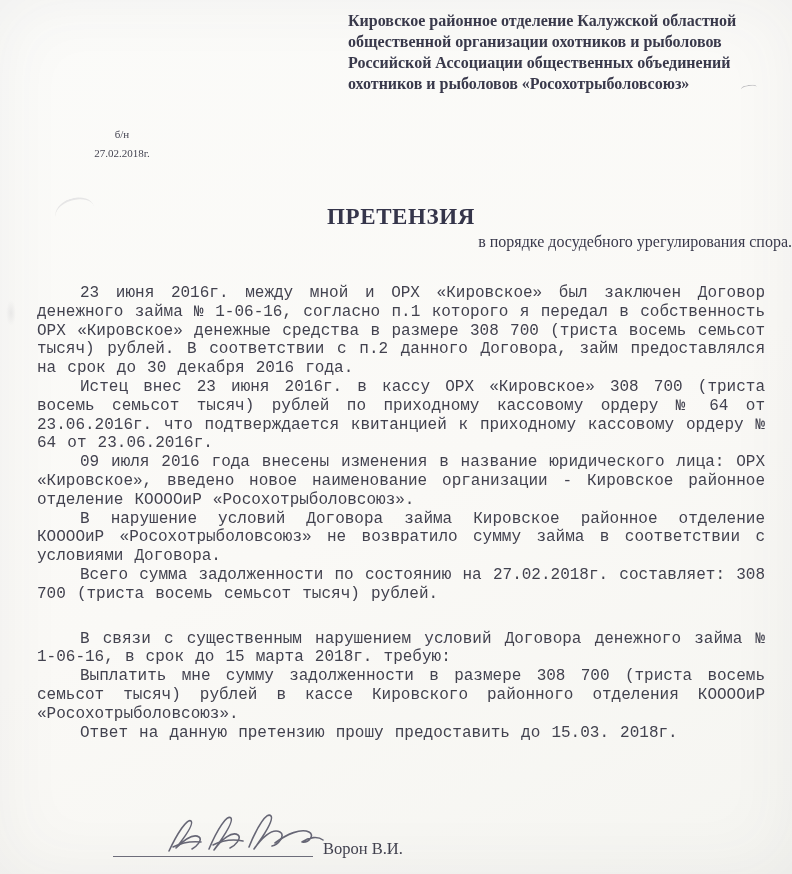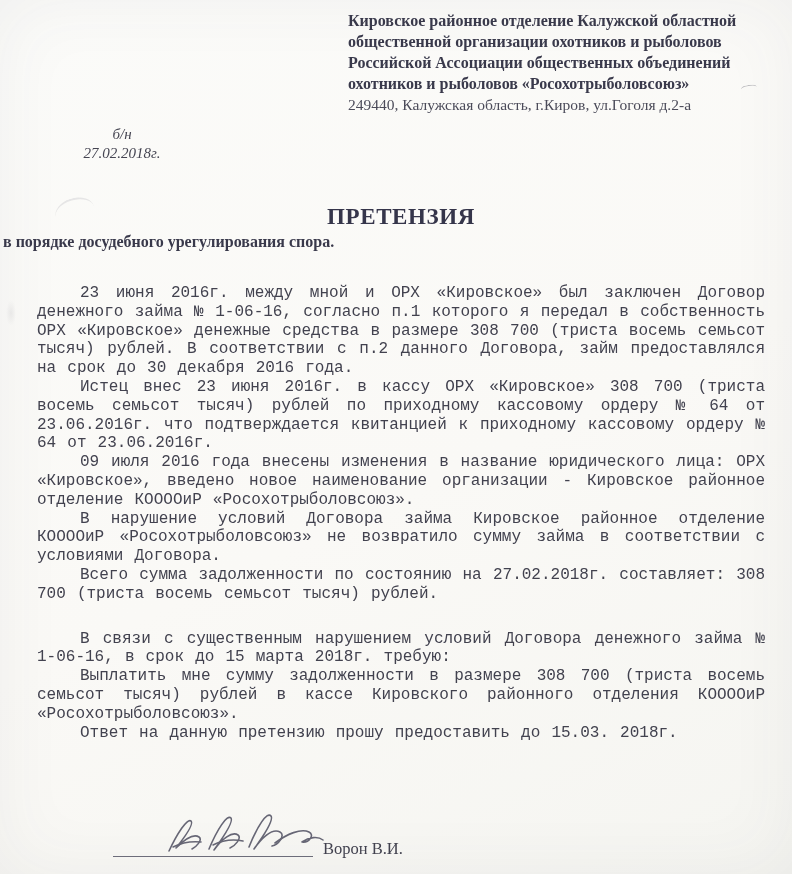--- a/index.html
+++ b/index.html
@@ -27,41 +27,40 @@
   .org-address {
     font-weight: normal;
     font-size: 15.5px;
     line-height: 19px;
     margin-top: 1px;
     color: #4b4b59;
   }
   .doc-meta {
     position: absolute;
     left: 80px; top: 125px; width: 84px;
-    font-size: 15px;
+    font-size: 11px;
     line-height: 18.5px;
     text-align: center;
     color: #454552;
-    font-style: italic;
   }
   .doc-title {
     position: absolute;
     left: 8px; top: 204px; width: 786px;
     text-align: center;
     font-size: 23px;
     font-weight: bold;
     letter-spacing: 0.6px;
     color: #35354a;
   }
   .doc-subtitle {
     position: absolute;
-    left: 3px; top: 233px; width: 780px;
-    text-align: left;
+    left: 12px; top: 233px; width: 780px;
+    text-align: right;
     font-size: 16px;
-    font-weight: bold;
+    font-weight: normal;
     color: #39394b;
   }
   .doc-body {
     position: absolute;
     left: 37px; top: 284px; width: 728px;
     font-size: 16px;
     line-height: 18.8px;
     text-align: justify;
     word-spacing: 1.5px;
   }
@@ -100,21 +99,20 @@
     background: radial-gradient(ellipse at center, rgba(130,130,140,0.12), rgba(130,130,140,0) 70%);
   }
 </style>
 </head>
 <body>
 
 <div class="page">
 
   <div class="org-header">
     <div>Кировское районное отделение Калужской областной общественной организации охотников и рыболовов Российской Ассоциации общественных объединений охотников и рыболовов «Росохотрыболовсоюз»</div>
-    <div class="org-address">249440, Калужская область, г.Киров, ул.Гоголя д.2-а</div>
   </div>
 
   <div class="doc-meta">
     <div>б/н</div>
     <div>27.02.2018г.</div>
   </div>
 
   <div class="doc-title">ПРЕТЕНЗИЯ</div>
 
   <div class="doc-subtitle">в порядке досудебного урегулирования спора.</div>

